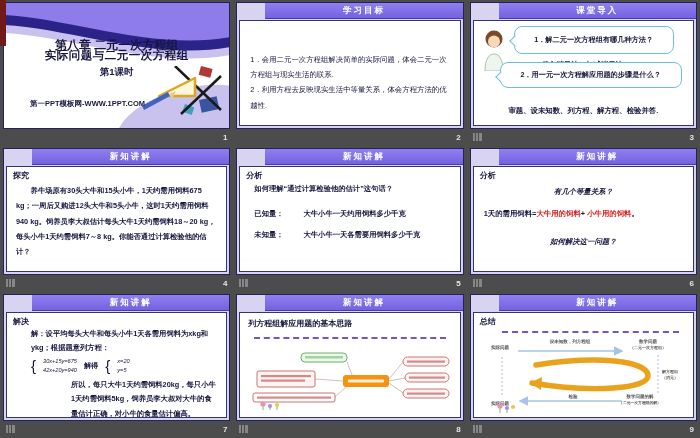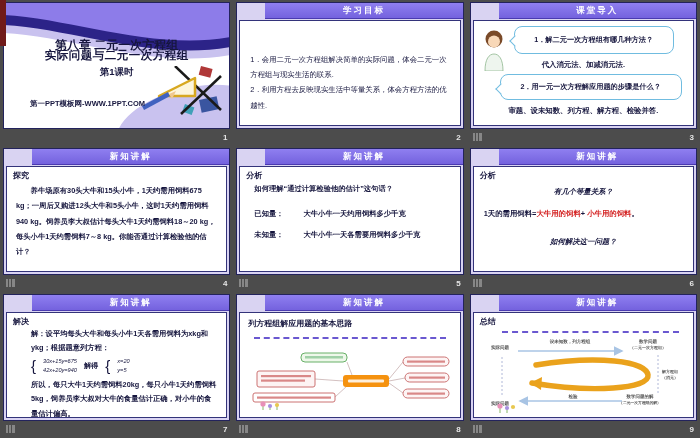--- a/index.html
+++ b/index.html
@@ -115,21 +115,21 @@
       <div class="cbody">
         <svg width="28" height="42" viewBox="0 0 28 42" style="position:absolute;left:6px;top:8px;">
           <circle cx="14" cy="10" r="8.5" fill="#7a4a28"></circle>
           <circle cx="14" cy="12.5" r="6" fill="#f8d8b8"></circle>
           <path d="M5,42 C5,30 9,25 14,25 C19,25 23,30 23,42 Z" fill="#eef5ee" stroke="#8fb88f" stroke-width="0.8"></path>
         </svg>
         <div class="bubble" style="left:40px;top:5px;width:158px;height:26px;">
           <span>1．解二元一次方程组有哪几种方法？</span>
         </div>
         <div class="answer" style="top:39px;">代入消元法、加减消元法.</div>
-        <div class="bubble" style="left:26px;top:53px;width:180px;height:24px;text-align:center;">
+        <div class="bubble" style="left:26px;top:41px;width:180px;height:24px;text-align:center;">
           <span>2．用一元一次方程解应用题的步骤是什么？</span>
         </div>
         <div class="answer" style="top:85px;">审题、设未知数、列方程、解方程、检验并答.</div>
       </div>
     </div>
     <div class="footer">
       <span class="wmark"></span>
       <span class="pagenum">3</span>
     </div>
   </div>
@@ -203,21 +203,21 @@
               <div>30x+15y=675</div>
               <div>42x+20y=940</div>
             </span>
             <span class="solveword">解得</span>
             <span class="brace">{</span>
             <span class="eqs">
               <div>x=20</div>
               <div>y=5</div>
             </span>
           </div>
-          <div style="line-height:2;">所以，每只大牛1天约需饲料20kg，每只小牛1天约需饲料5kg，饲养员李大叔对大牛的食量估计正确，对小牛的食量估计偏高。</div>
+          <div style="line-height:2;margin-left:40px;">所以，每只大牛1天约需饲料20kg，每只小牛1天约需饲料5kg，饲养员李大叔对大牛的食量估计正确，对小牛的食量估计偏高。</div>
         </div>
       </div>
     </div>
     <div class="footer">
       <span class="wmark"></span>
       <span class="pagenum">7</span>
     </div>
   </div>
 
   <div class="cell">

